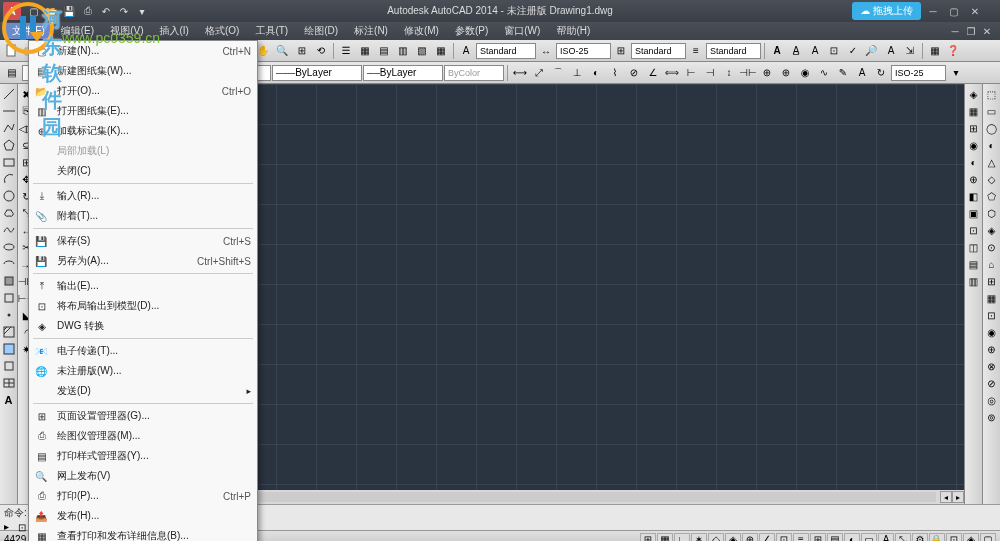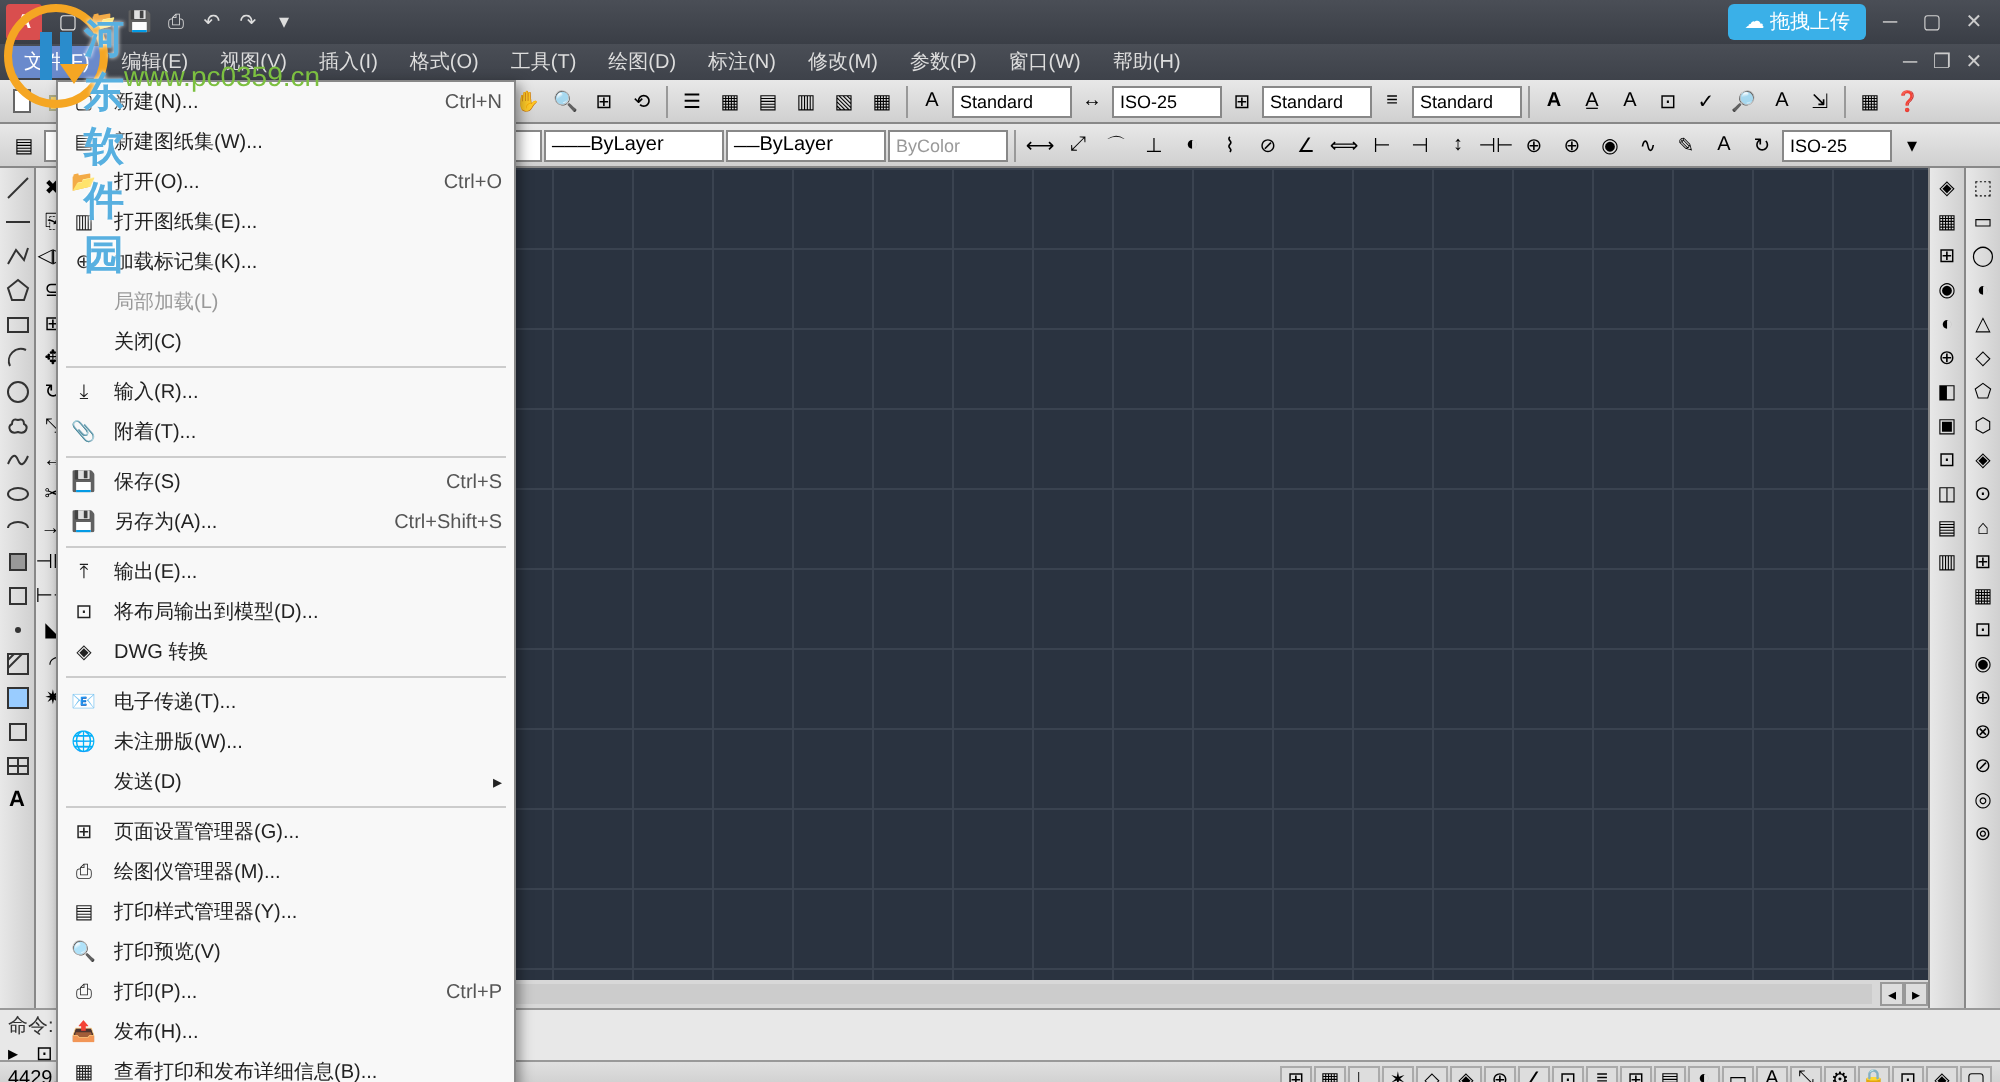--- a/index.html
+++ b/index.html
@@ -3,21 +3,21 @@
 <meta charset="utf-8">
 <style>
 * { margin: 0; padding: 0; box-sizing: border-box; font-family: "Microsoft YaHei", SimSun, sans-serif; font-size: 10px; }
 body { width: 1000px; height: 541px; background: #5a5e66; overflow: hidden; position: relative; }
 
 .titlebar { height: 22px; background: linear-gradient(#4a4e56, #3a3e46); display: flex; align-items: center; color: #ccc; position: relative; }
 .titlebar .app-icon { width: 18px; height: 18px; background: #d94e4e; border-radius: 2px; margin: 0 3px; display: flex; align-items: center; justify-content: center; color: #fff; font-weight: bold; }
 .titlebar .qat { display: flex; gap: 2px; margin-left: 2px; }
 .titlebar .qat span { width: 16px; height: 16px; display: inline-flex; align-items: center; justify-content: center; color: #ddd; }
 .titlebar .title-text { position: absolute; left: 50%; transform: translateX(-50%); color: #ddd; font-size: 10px; }
-.titlebar .right-ctrl { margin-left: auto; display: flex; align-items: center; gap: 3px; padding-right: 4px; text-align: right; }
+.titlebar .right-ctrl { margin-left: auto; display: flex; align-items: center; gap: 3px; padding-right: 16px; text-align: right; }
 .titlebar .upload-btn { background: #3ab0e8; color: #fff; padding: 2px 8px; border-radius: 3px; font-size: 10px; }
 .titlebar .win-btn { width: 18px; height: 14px; color: #ccc; display: inline-flex; align-items: center; justify-content: center; }
 
 .menubar { height: 18px; background: linear-gradient(#4a4e56, #3e424a); display: flex; align-items: center; padding: 0 6px; color: #ddd; gap: 4px; position: relative; }
 .menubar .menu-item { padding: 1px 6px; cursor: default; }
 .menubar .menu-item.active { background: #6a8acc; color: #fff; }
 .menubar .mdi-ctrl { margin-left: auto; display: flex; gap: 2px; }
 .menubar .mdi-ctrl span { width: 14px; height: 12px; color: #ccc; display: inline-flex; align-items: center; justify-content: center; }
 
 .toolbar-row { height: 22px; background: linear-gradient(#e8e8e8, #d0d0d0); border-bottom: 1px solid #888; display: flex; align-items: center; padding: 0 3px; gap: 1px; }
@@ -83,20 +83,21 @@
   <div class="app-icon">A</div>
   <div class="qat">
     <span>▢</span>
     <span>📂</span>
     <span>💾</span>
     <span>⎙</span>
     <span>↶</span>
     <span>↷</span>
     <span>▾</span>
   </div>
+  <div class="title-text">Autodesk AutoCAD 2014 - 未注册版    Drawing1.dwg</div>
   <div class="right-ctrl">
     <div class="upload-btn">
       <span>☁</span>
       <span>拖拽上传</span>
     </div>
     <span class="win-btn">─</span>
     <span class="win-btn">▢</span>
     <span class="win-btn">✕</span>
   </div>
 </div>
@@ -529,21 +530,21 @@
     <div class="dd-item">
       <span class="dd-icon">⎙</span>
       <span>绘图仪管理器(M)...</span>
     </div>
     <div class="dd-item">
       <span class="dd-icon">▤</span>
       <span>打印样式管理器(Y)...</span>
     </div>
     <div class="dd-item">
       <span class="dd-icon">🔍</span>
-      <span>打印预览(V)</span>
+      <span>网上发布(V)</span>
     </div>
     <div class="dd-item">
       <span class="dd-icon">⎙</span>
       <span>打印(P)...</span>
       <span class="dd-short">Ctrl+P</span>
     </div>
     <div class="dd-item">
       <span class="dd-icon">📤</span>
       <span>发布(H)...</span>
     </div>

